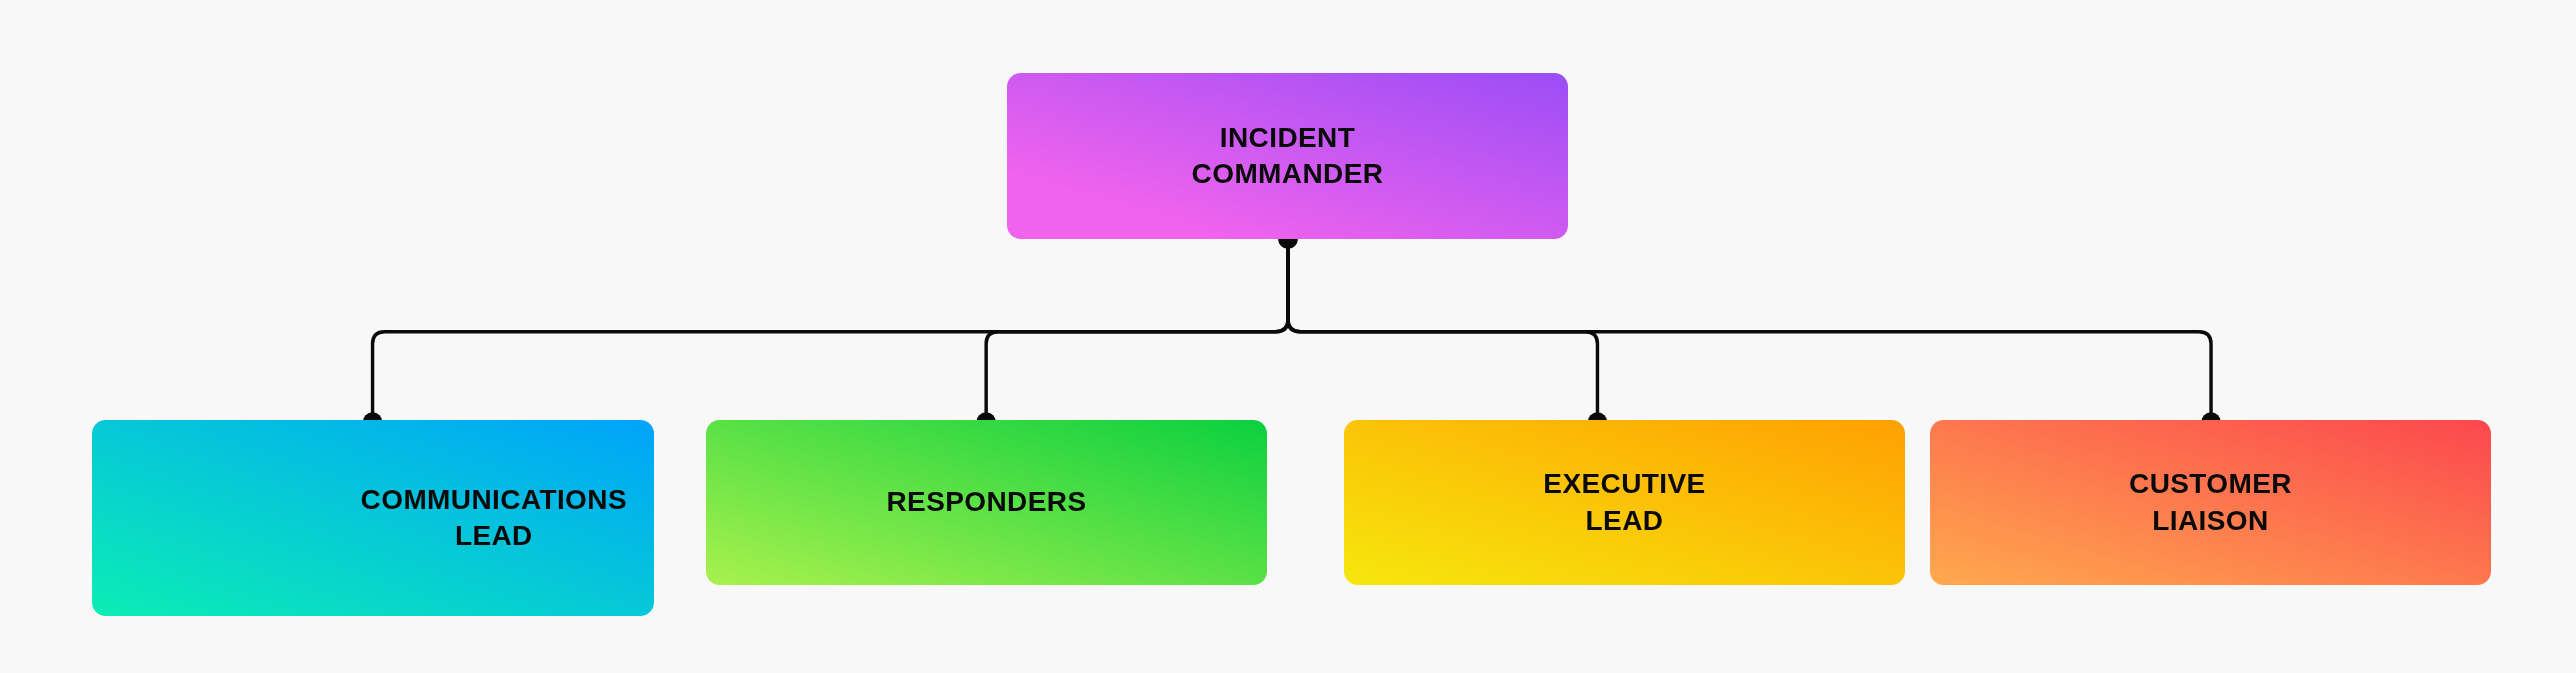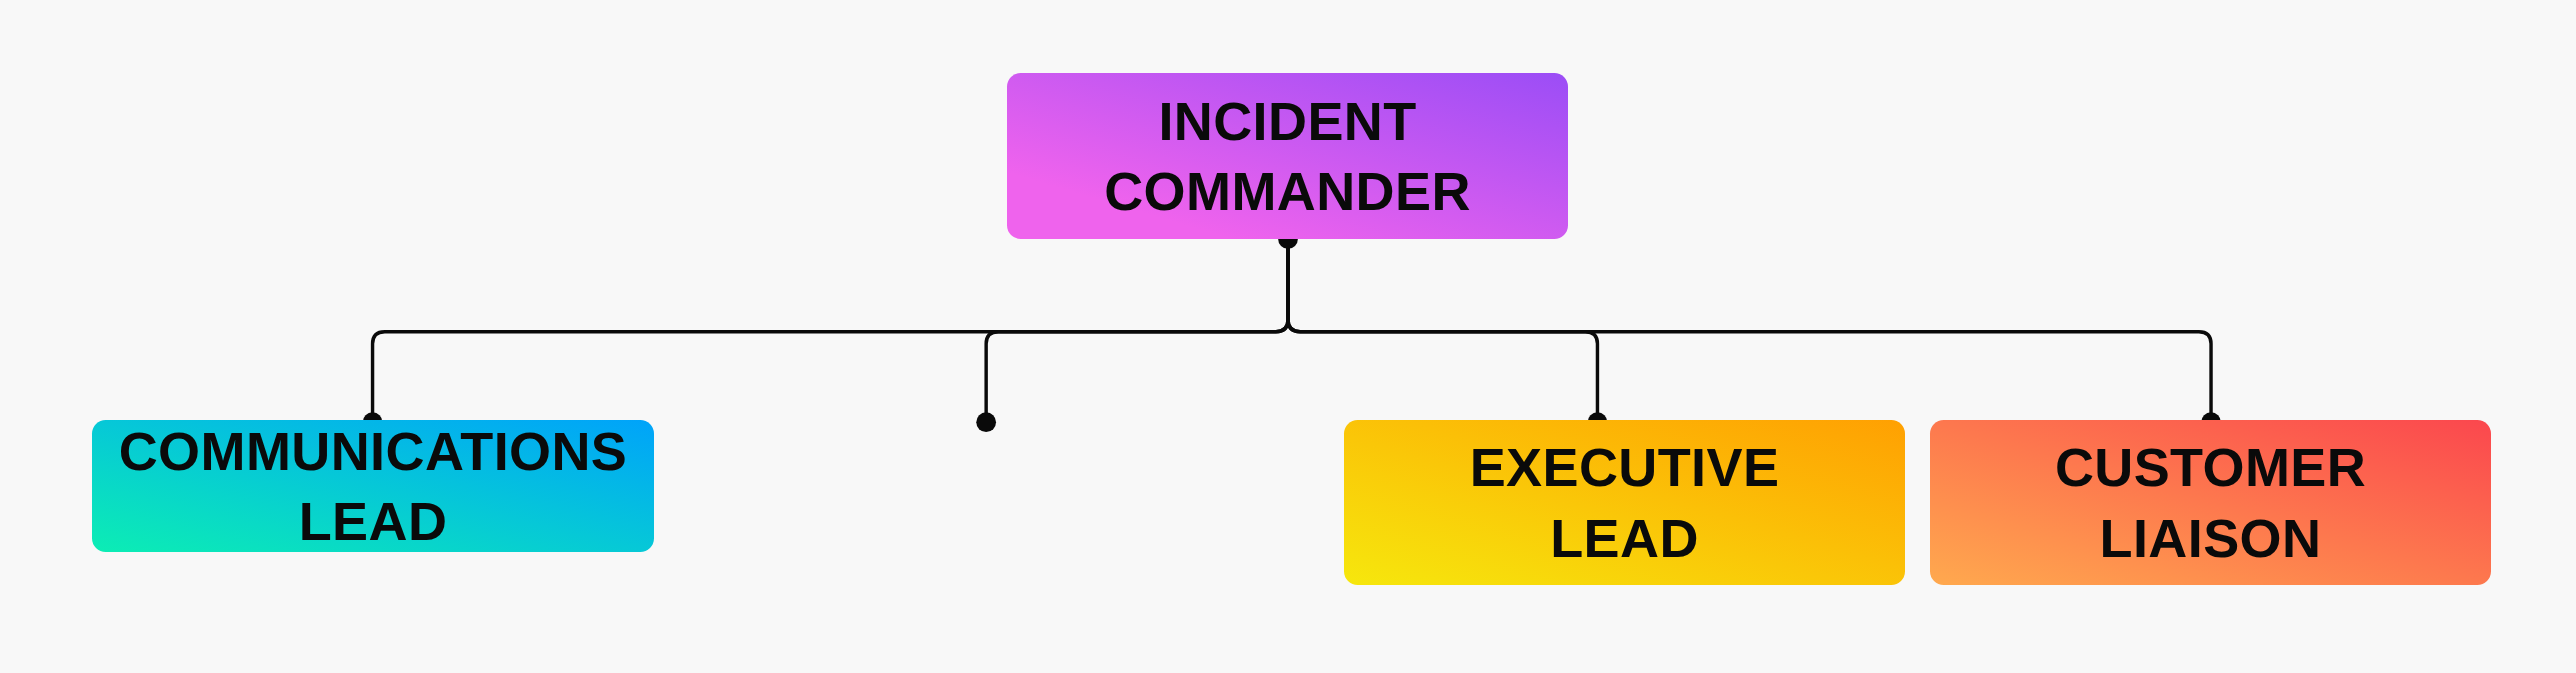--- a/index.html
+++ b/index.html
@@ -34,36 +34,37 @@
   .node {
     position: absolute;
     display: flex;
     align-items: center;
     justify-content: center;
     border-radius: 13.7px;
     box-sizing: border-box;
     padding: 15px 27px;
   }
   .node-label {
-    font-size: 54px;
+    font-size: 28px;
     font-weight: bold;
     line-height: 1.3;
     letter-spacing: 0.4px;
     color: #0A0A0A;
     text-align: center;
     white-space: pre-line;
     text-transform: uppercase;
   }
   .node--root {
     left: 1007px; top: 73px; width: 561px; height: 166px;
     background: linear-gradient(to top right, #EF63ED 20%, #9B4DF6 100%);
   }
   .node--communications {
-    left: 92px; top: 420px; width: 562px; height: 132px;
+    left: 92px; top: 420px; width: 562px; height: 196px;
     background: linear-gradient(to top right, #0CEDB4 0%, #00A3FA 100%);
+    justify-content: flex-end;
   }
   .node--responders {
     left: 706px; top: 420px; width: 561px; height: 165px;
     background: linear-gradient(to top right, #A9F14D 0%, #0BD03F 100%);
   }
   .node--executive {
     left: 1344px; top: 420px; width: 561px; height: 165px;
     background: linear-gradient(to top right, #F6E70D 0%, #FFA002 100%);
   }
   .node--customer {
@@ -92,20 +93,23 @@
   <div class="node node--root">
     <span class="node-label">INCIDENT
 COMMANDER</span>
   </div>
 
   <div class="node node--communications">
     <span class="node-label">COMMUNICATIONS
 LEAD</span>
   </div>
 
+  <div class="node node--responders">
+    <span class="node-label">RESPONDERS</span>
+  </div>
 
   <div class="node node--executive">
     <span class="node-label">EXECUTIVE
 LEAD</span>
   </div>
 
   <div class="node node--customer">
     <span class="node-label">CUSTOMER
 LIAISON</span>
   </div>

